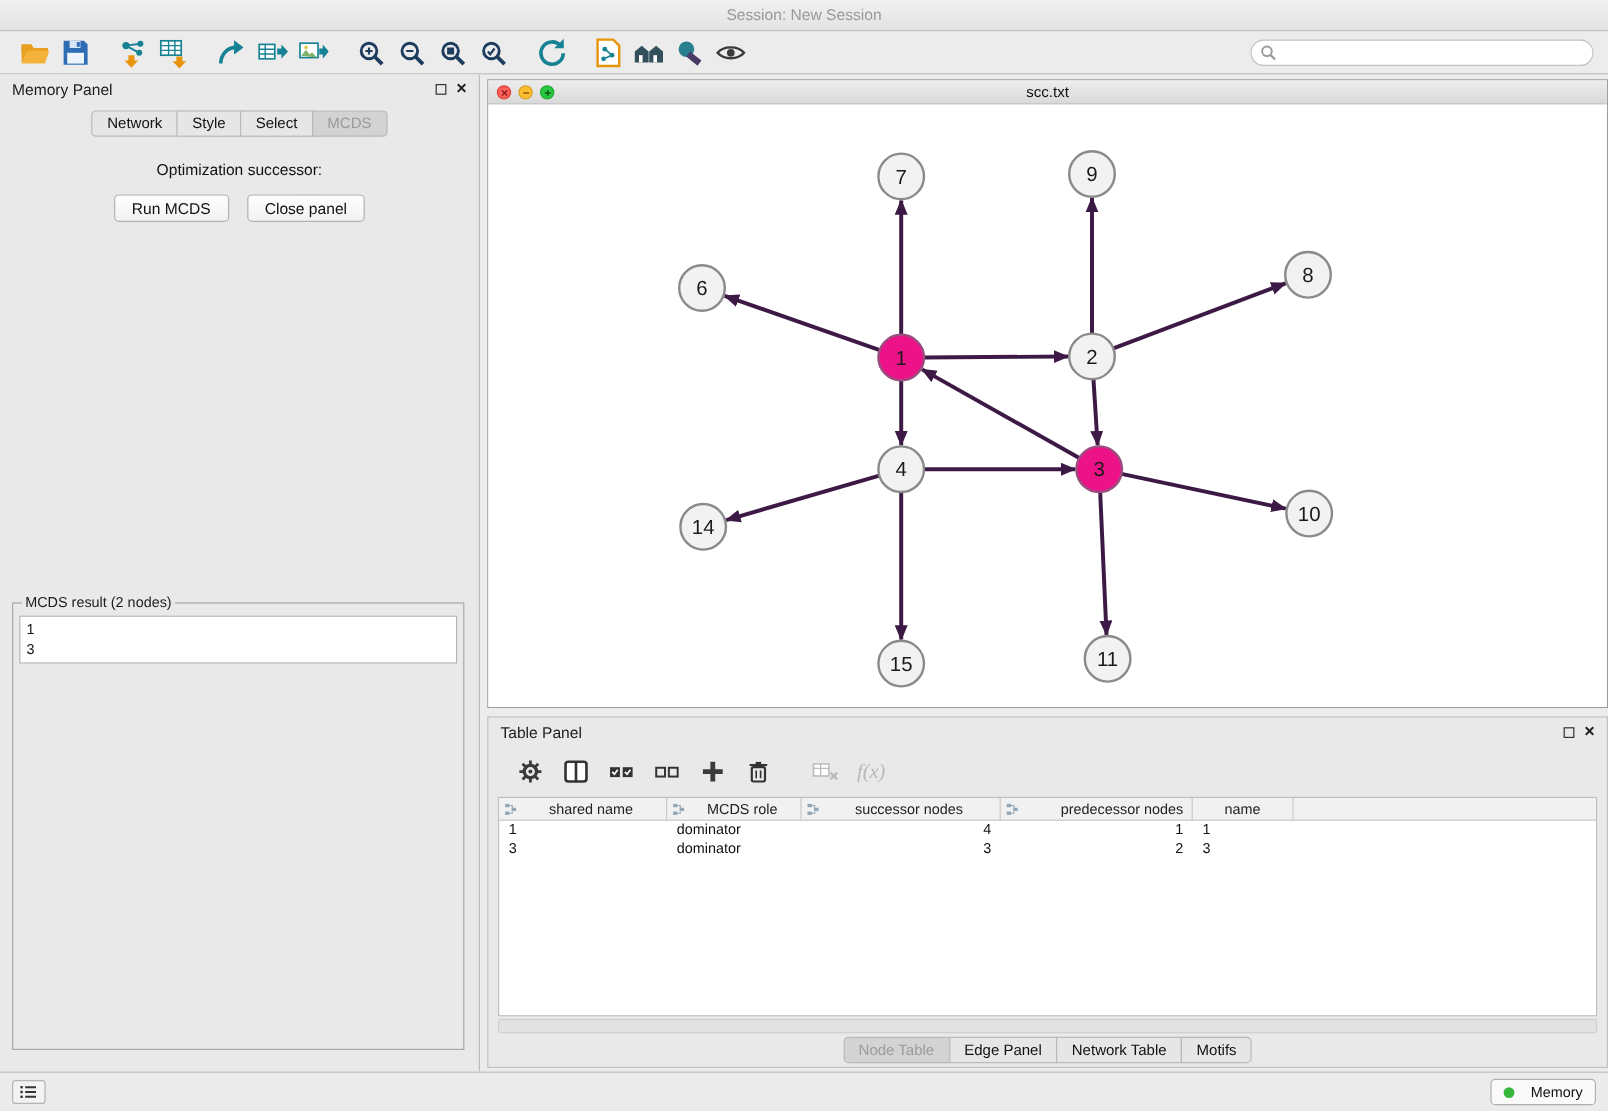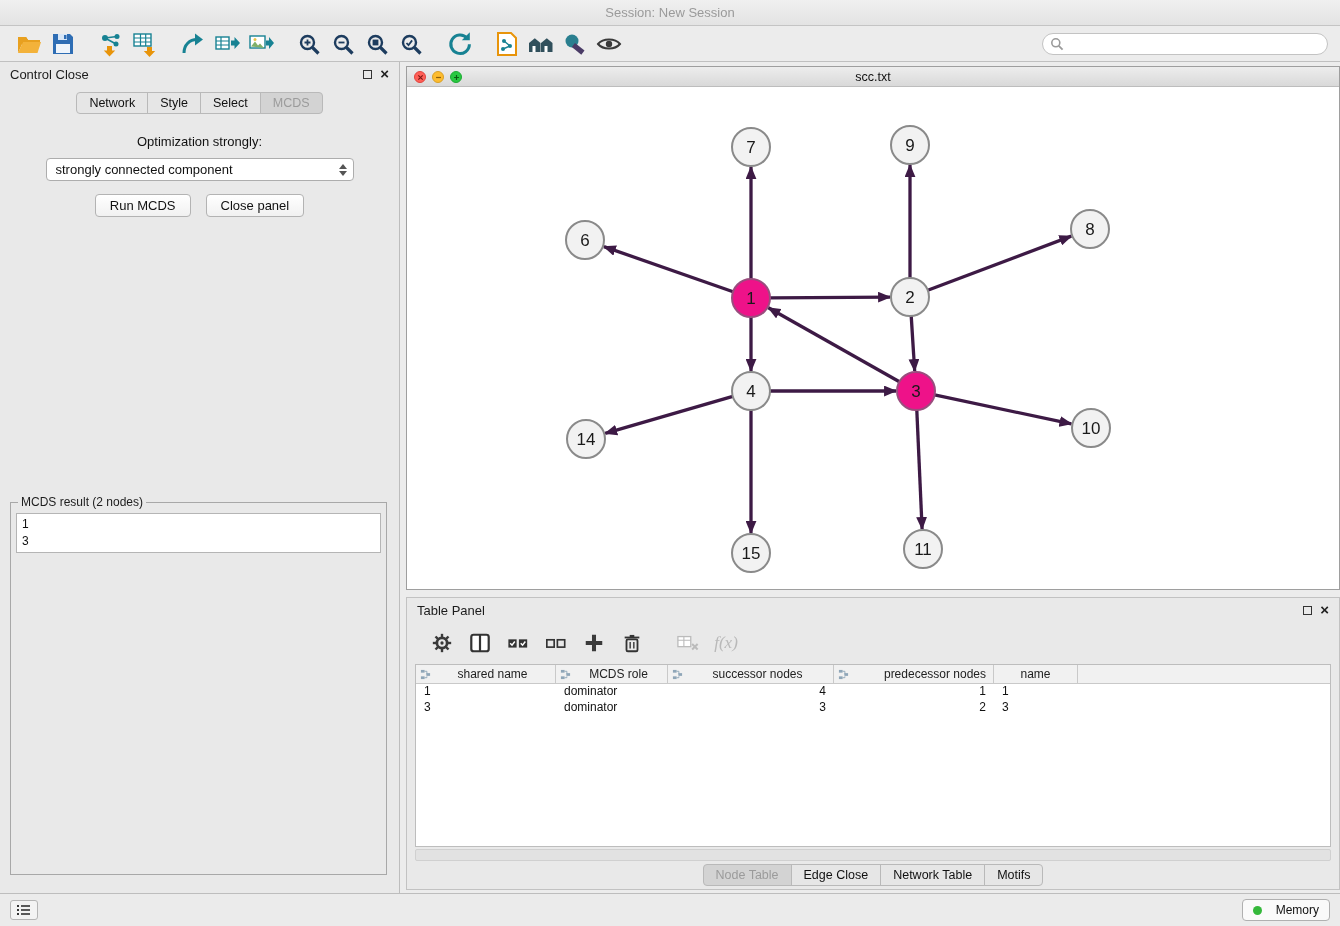--- a/index.html
+++ b/index.html
@@ -246,39 +246,32 @@
       <svg class="mag" width="14" height="14" viewBox="0 0 14 14">
         <circle cx="5.8" cy="5.8" r="4" fill="none" stroke="#9a9a9a" stroke-width="1.6"></circle>
         <line x1="8.8" y1="8.8" x2="12.6" y2="12.6" stroke="#9a9a9a" stroke-width="1.8"></line>
       </svg>
       <input type="text" placeholder="" style="">
     </div>
   </div>
 
   <div class="control-panel">
     <div class="panel-head">
-      <span class="panel-title">Control Close</span>
+      <span class="panel-title">Memory Panel</span>
       <span class="spacer"></span>
       <span class="float-box"></span>
       <span class="close-x">×</span>
     </div>
     <div class="cp-tabs">
       <span class="cp-tab">Network</span>
       <span class="cp-tab">Style</span>
       <span class="cp-tab">Select</span>
       <span class="cp-tab active">MCDS</span>
     </div>
-    <div class="opt-label">Optimization strongly:</div>
-    <div class="dropdown">
-      <span class="dd-label">strongly connected component</span>
-      <span class="stepper">
-          <i class="up"></i>
-          <i class="dn"></i>
-        </span>
-    </div>
+    <div class="opt-label">Optimization successor:</div>
     <div class="cp-buttons">
       <button class="cp-btn">Run MCDS</button>
       <button class="cp-btn">Close panel</button>
     </div>
     <div class="cp-spacer"></div>
     <fieldset class="result-fieldset">
       <legend>MCDS result (2 nodes)</legend>
       <div class="result-box">1
 3</div>
     </fieldset>
@@ -501,21 +494,21 @@
           <div class="td c0">3</div>
           <div class="td c1">dominator</div>
           <div class="td c2">3</div>
           <div class="td c3">2</div>
           <div class="td c4">3</div>
         </div>
       </div>
       <div class="scroll-track"></div>
       <div class="tp-tabs">
         <span class="tp-tab active">Node Table</span>
-        <span class="tp-tab">Edge Close</span>
+        <span class="tp-tab">Edge Panel</span>
         <span class="tp-tab">Network Table</span>
         <span class="tp-tab">Motifs</span>
       </div>
     </div>
   </div>
 
   <div class="statusbar">
     <button class="sb-left-btn">
       <svg width="16" height="14" viewBox="0 0 16 14">
         <g stroke="#333" stroke-width="1.6">

